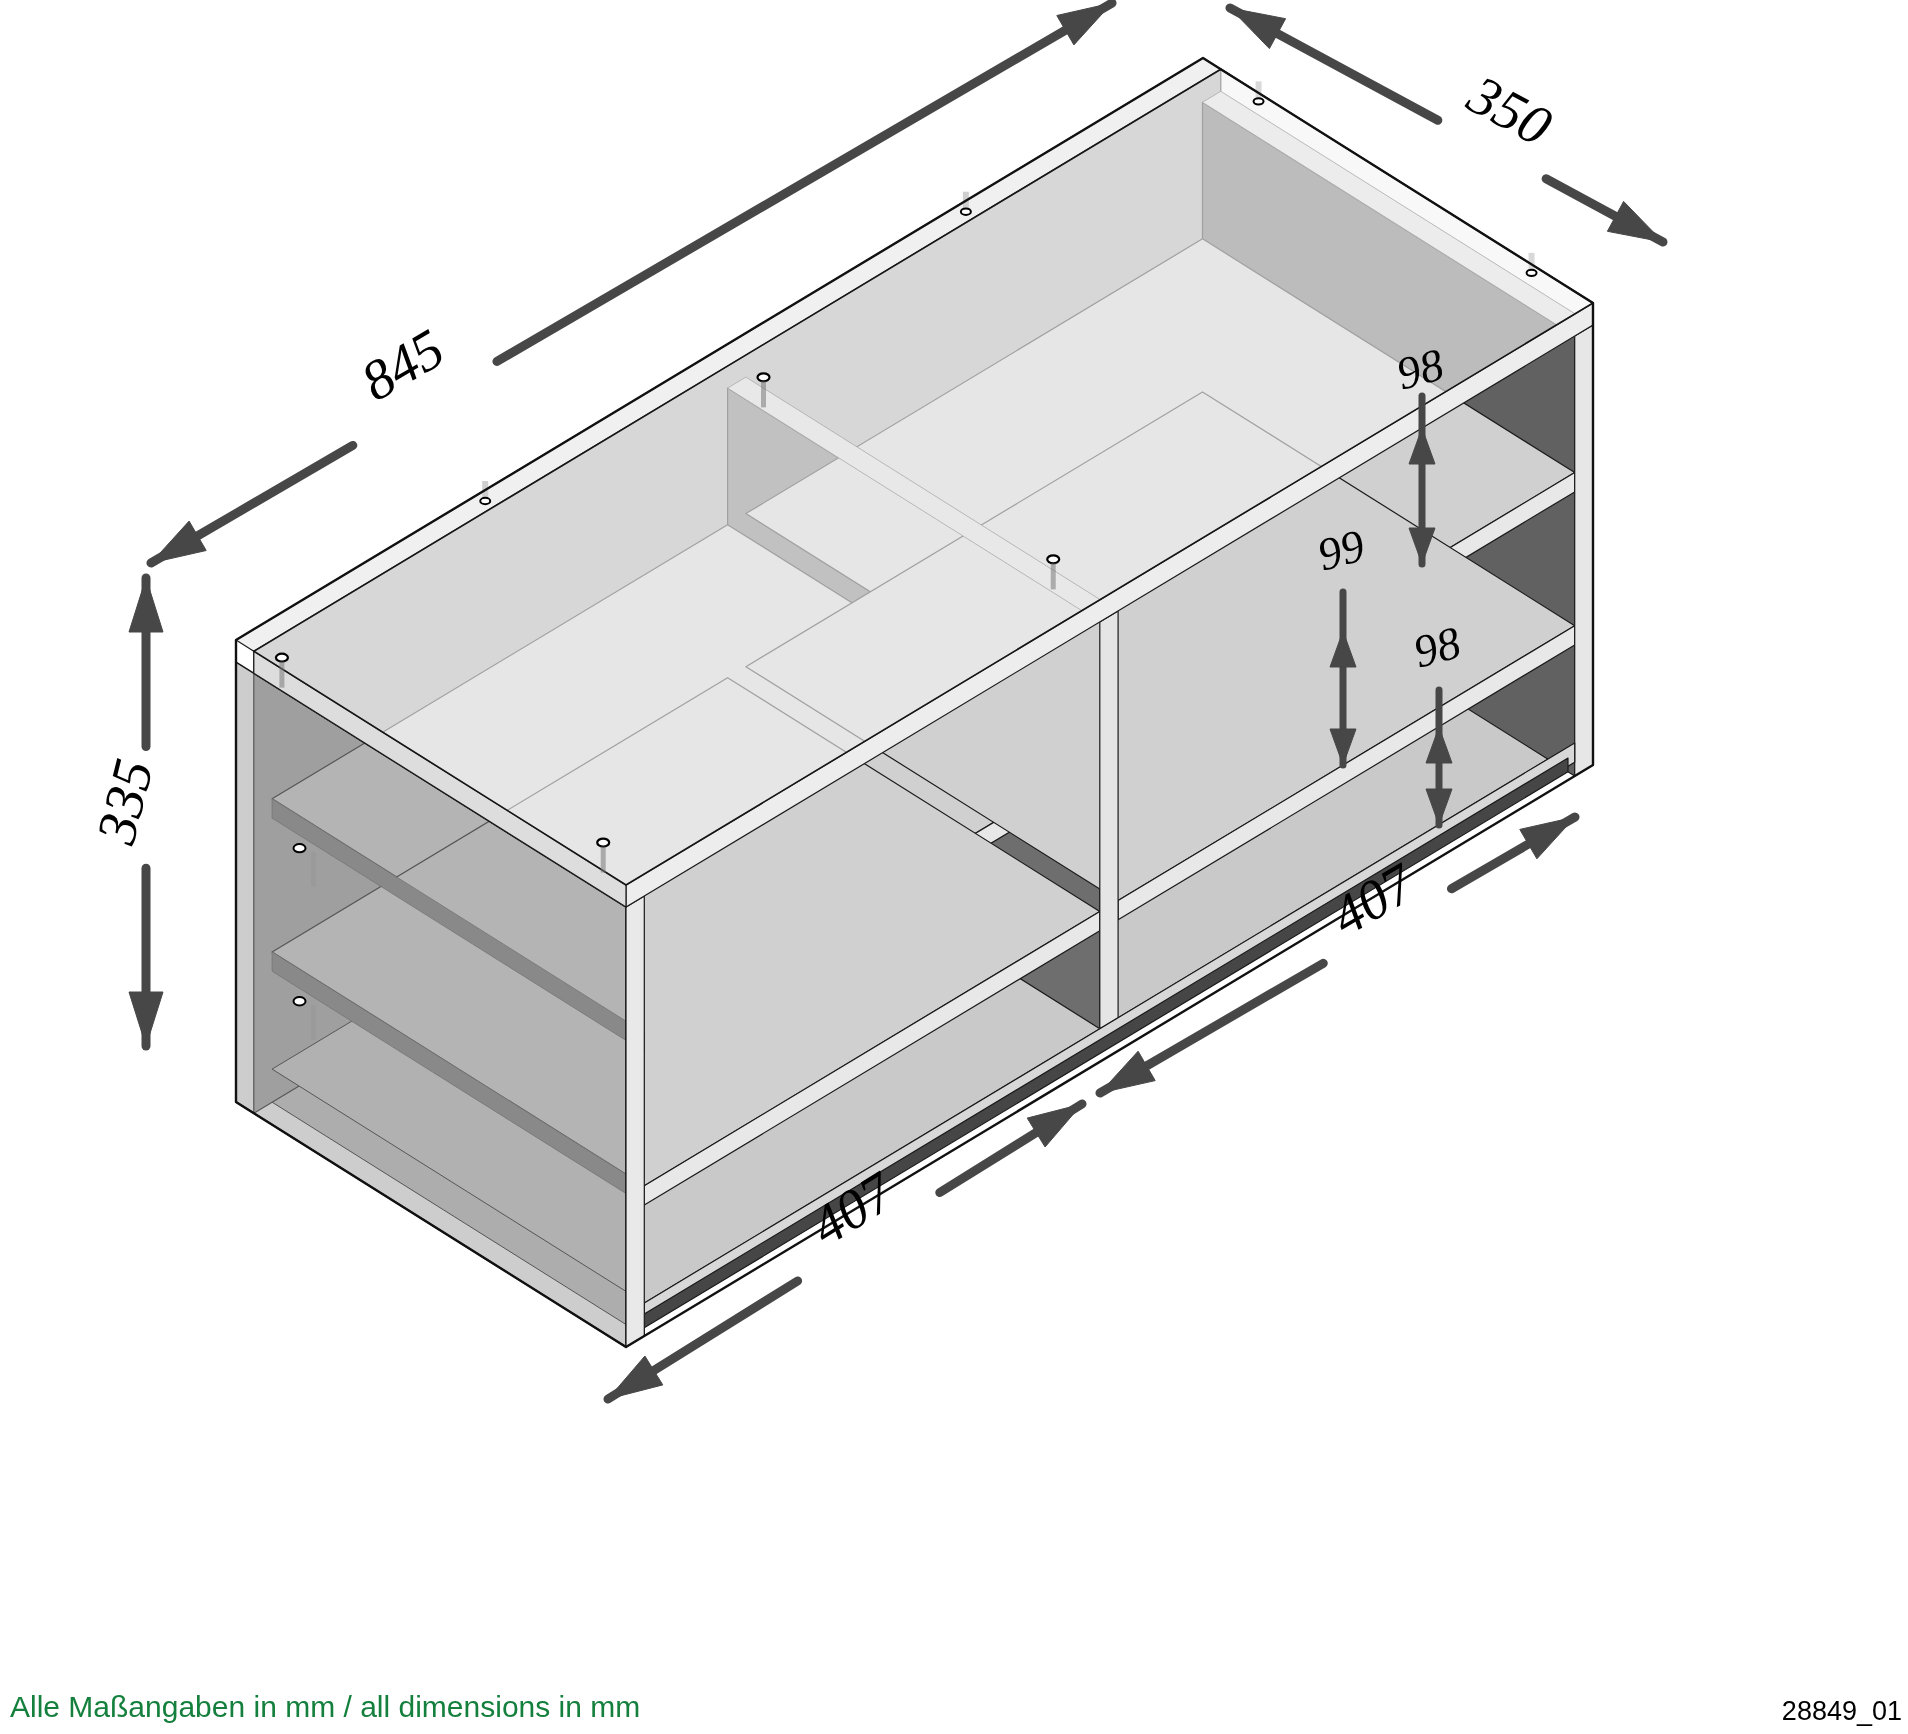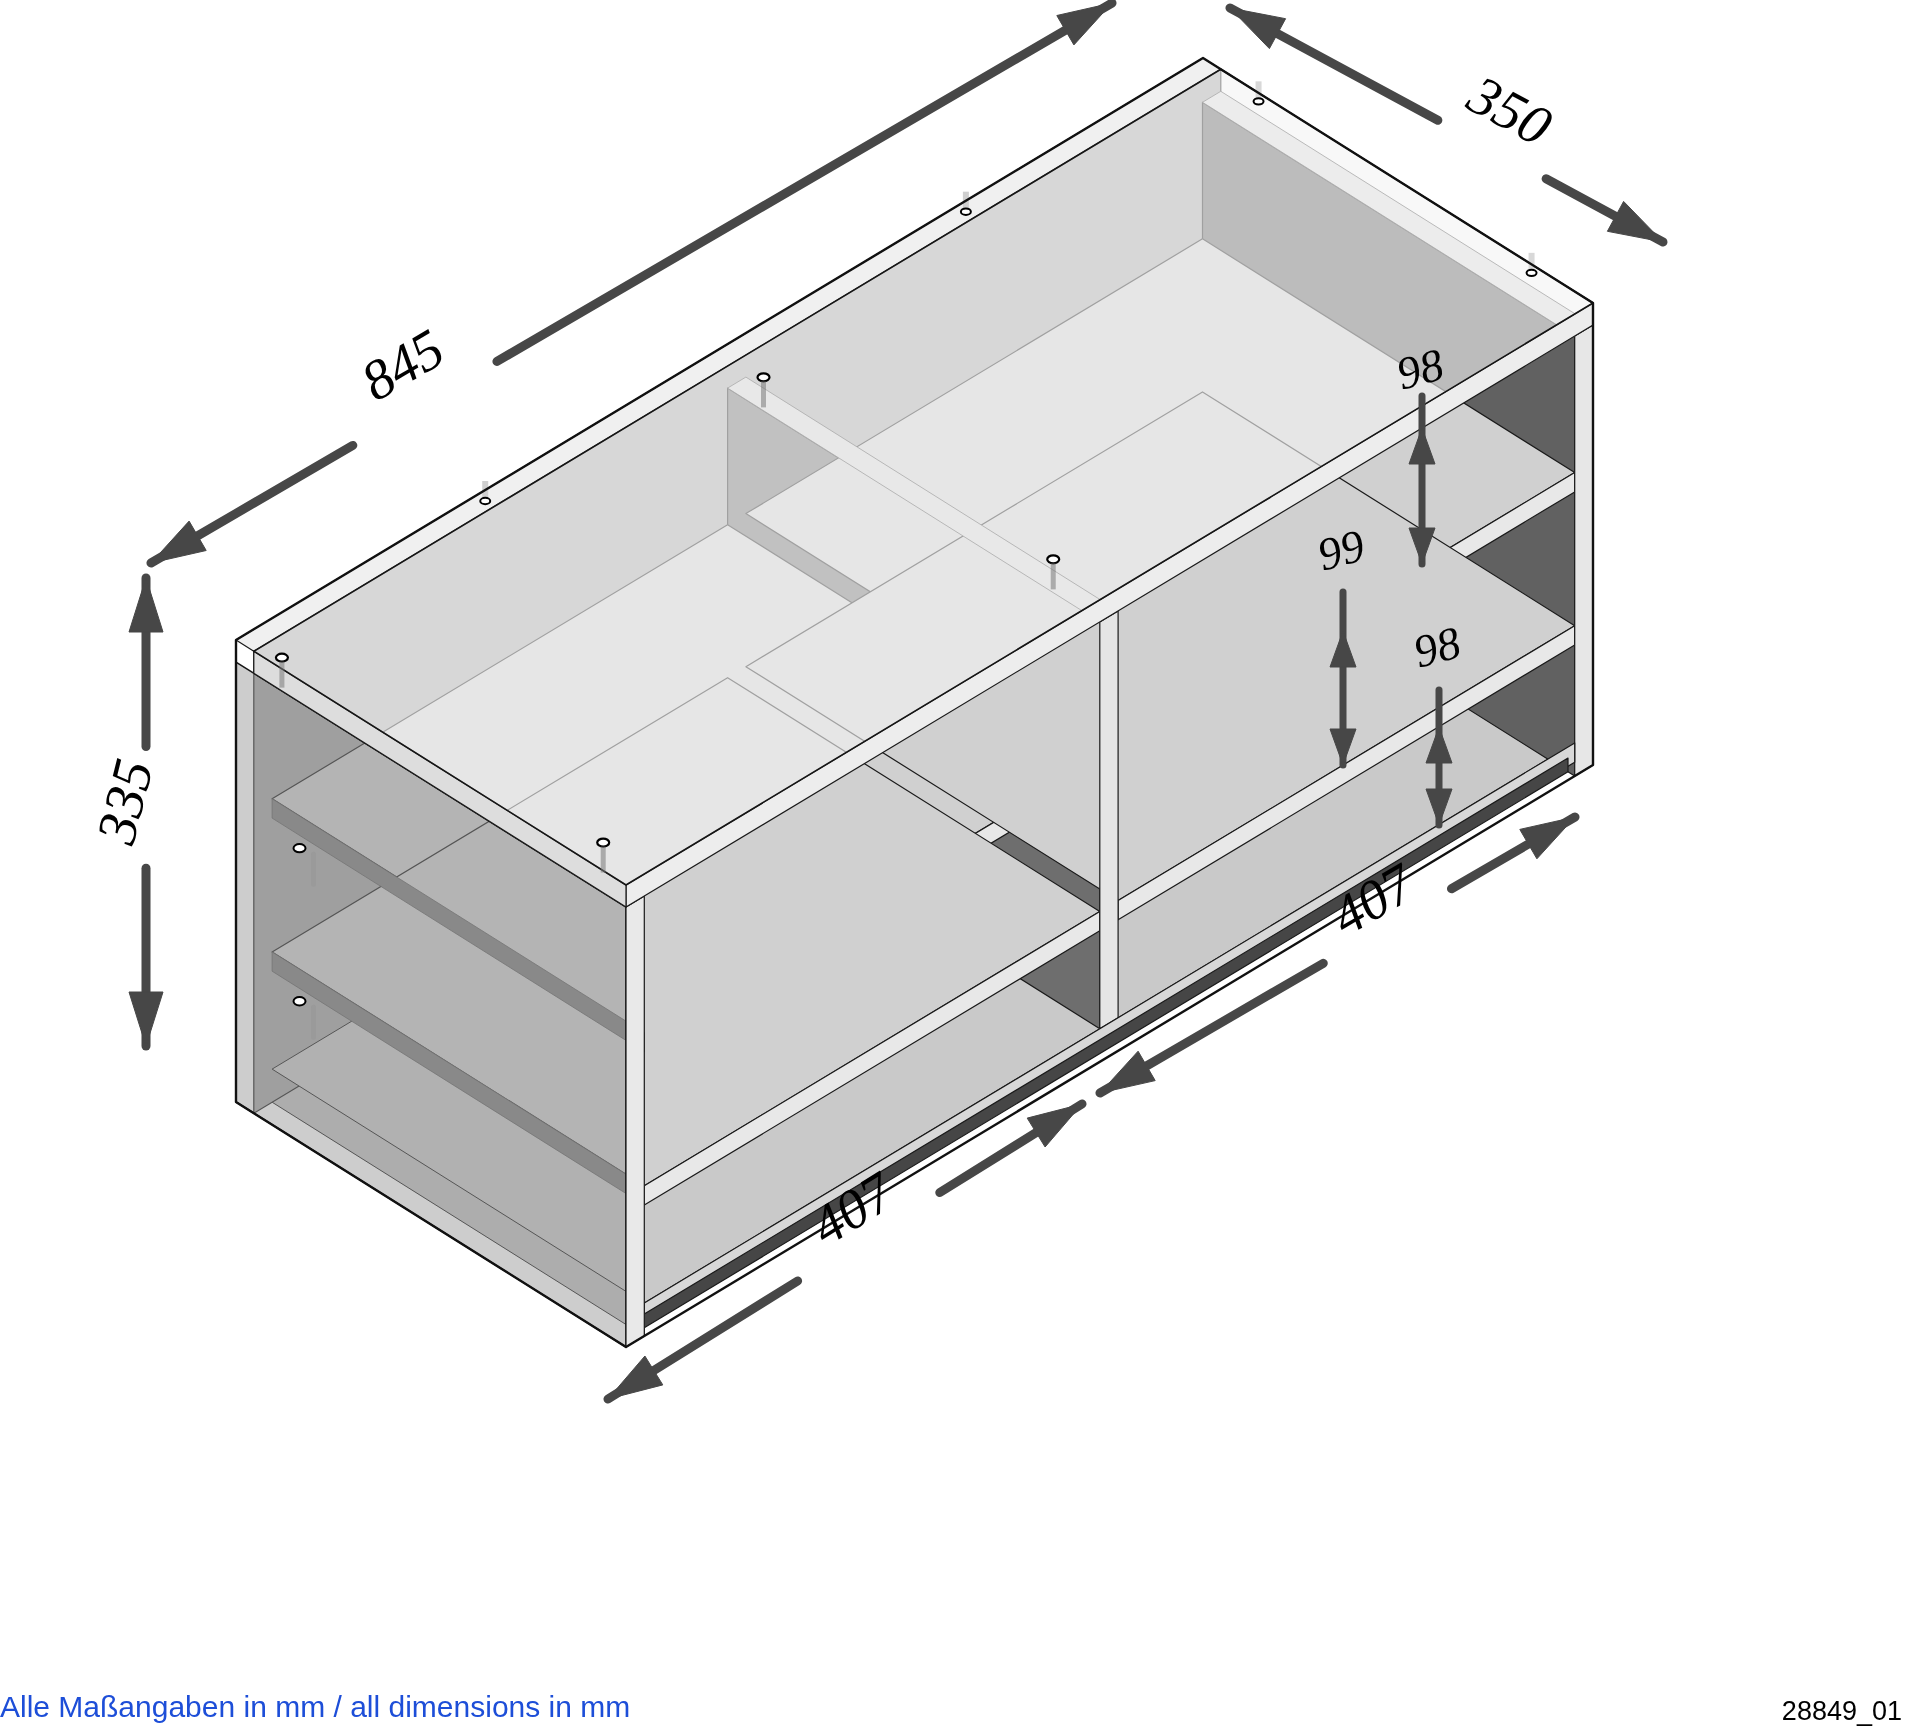--- a/index.html
+++ b/index.html
@@ -1,18 +1,18 @@
 <!DOCTYPE html>
 <html><head>
 <meta charset="utf-8">
 <style>
   html,body{margin:0;padding:0;background:#ffffff;width:1908px;height:1734px;overflow:hidden;}
   body{position:relative;font-family:"Liberation Sans", sans-serif;}
   #scene{position:absolute;left:0;top:0;}
-  .footer-note{position:absolute;left:0;top:1690px;font-size:30px;color:#1d4ed8;}
+  .footer-note{position:absolute;left:10px;top:1690px;font-size:30px;color:#15803d;}
   .drawing-number{position:absolute;right:6px;top:1696px;font-size:27px;color:#000;}
   text.dim{font-family:"Liberation Serif", serif;font-style:italic;fill:#000;}
 </style>
 </head>
 <body>
 
 <svg id="scene" width="1908" height="1734" viewBox="0 0 1908 1734">
     <polygon points="272.1,1102.2 644.3,1336.0 644.3,896.1 272.1,662.3" fill="#c2c2c2" stroke="#1a1a1a" stroke-width="1" stroke-linejoin="round"></polygon>
     <polygon points="253.8,1113.2 1220.8,531.2 1220.8,69.2 253.8,651.2" fill="#a8a8a8" stroke="#1a1a1a" stroke-width="1.2" stroke-linejoin="round"></polygon>
     <polygon points="272.1,1069.1 1202.5,509.1 1574.7,742.9 644.3,1302.9" fill="#c9c9c9" stroke="#1a1a1a" stroke-width="1" stroke-linejoin="round"></polygon>

